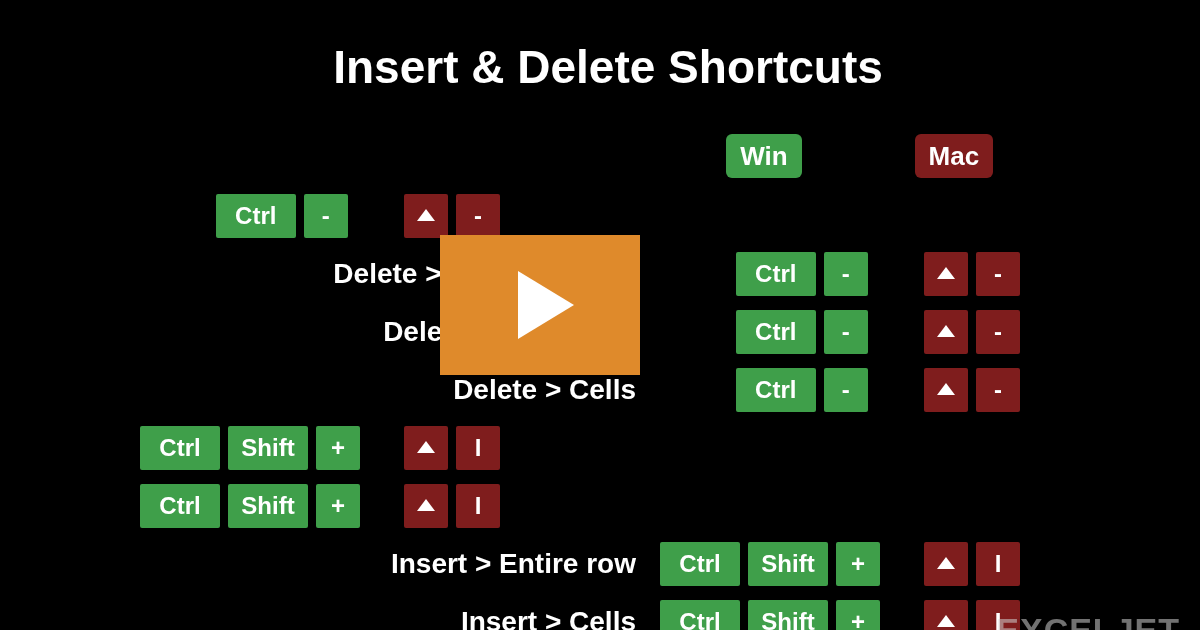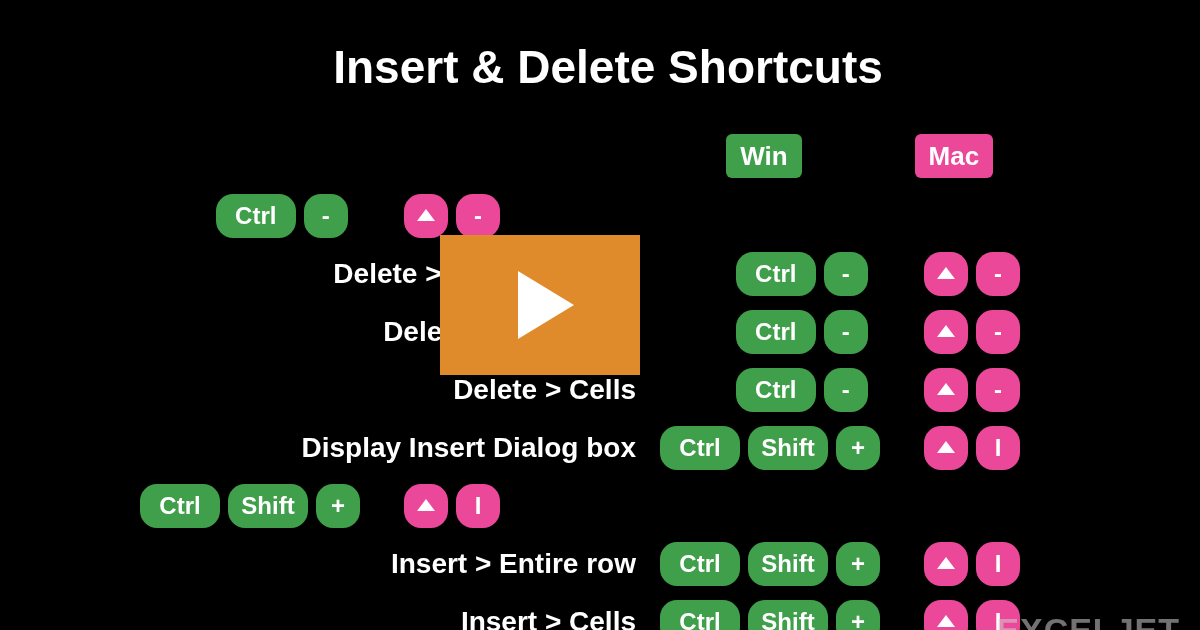--- a/index.html
+++ b/index.html
@@ -36,32 +36,32 @@
     white-space: nowrap;
   }
 
   .keys   { width: 360px; display: flex; align-items: center; }
   .wincol { width: 220px; display: flex; gap: 8px; justify-content: flex-end; }
   .maccol { width: 140px; display: flex; gap: 8px; justify-content: flex-end; margin-left: 20px; }
 
   .key {
     height: 44px;
     min-width: 44px;
-    border-radius: 17px;
+    border-radius: 2px;
     display: inline-flex;
     align-items: center;
     justify-content: center;
     font-size: 24px;
     font-weight: 700;
     color: #fff;
     padding: 8px 8px;
   }
   .key.wider { min-width: 80px; }
   .green { background: #3f9f4a; }
-  .blue  { background: #ec4899; }
+  .blue  { background: #7f1d1d; }
 
   .hdr-row { height: 52px; margin-bottom: 6px; }
   .hdr-row .label { visibility: hidden; }
   .hdr-win { justify-content: center; }
   .hdr-mac { justify-content: center; }
   .hdr-key {
     height: 44px;
     border-radius: 6px;
     display: inline-flex;
     align-items: center;
@@ -184,21 +184,20 @@
           </div>
           <div class="maccol">
             <span class="key blue">
               <span class="caret-up"></span>
             </span>
             <span class="key blue">-</span>
           </div>
         </div>
       </div>
       <div class="row">
-        <div class="label">Display Insert Dialog box</div>
         <div class="keys">
           <div class="wincol">
             <span class="key green wider">Ctrl</span>
             <span class="key green wider">Shift</span>
             <span class="key green">+</span>
           </div>
           <div class="maccol">
             <span class="key blue">
               <span class="caret-up"></span>
             </span>

